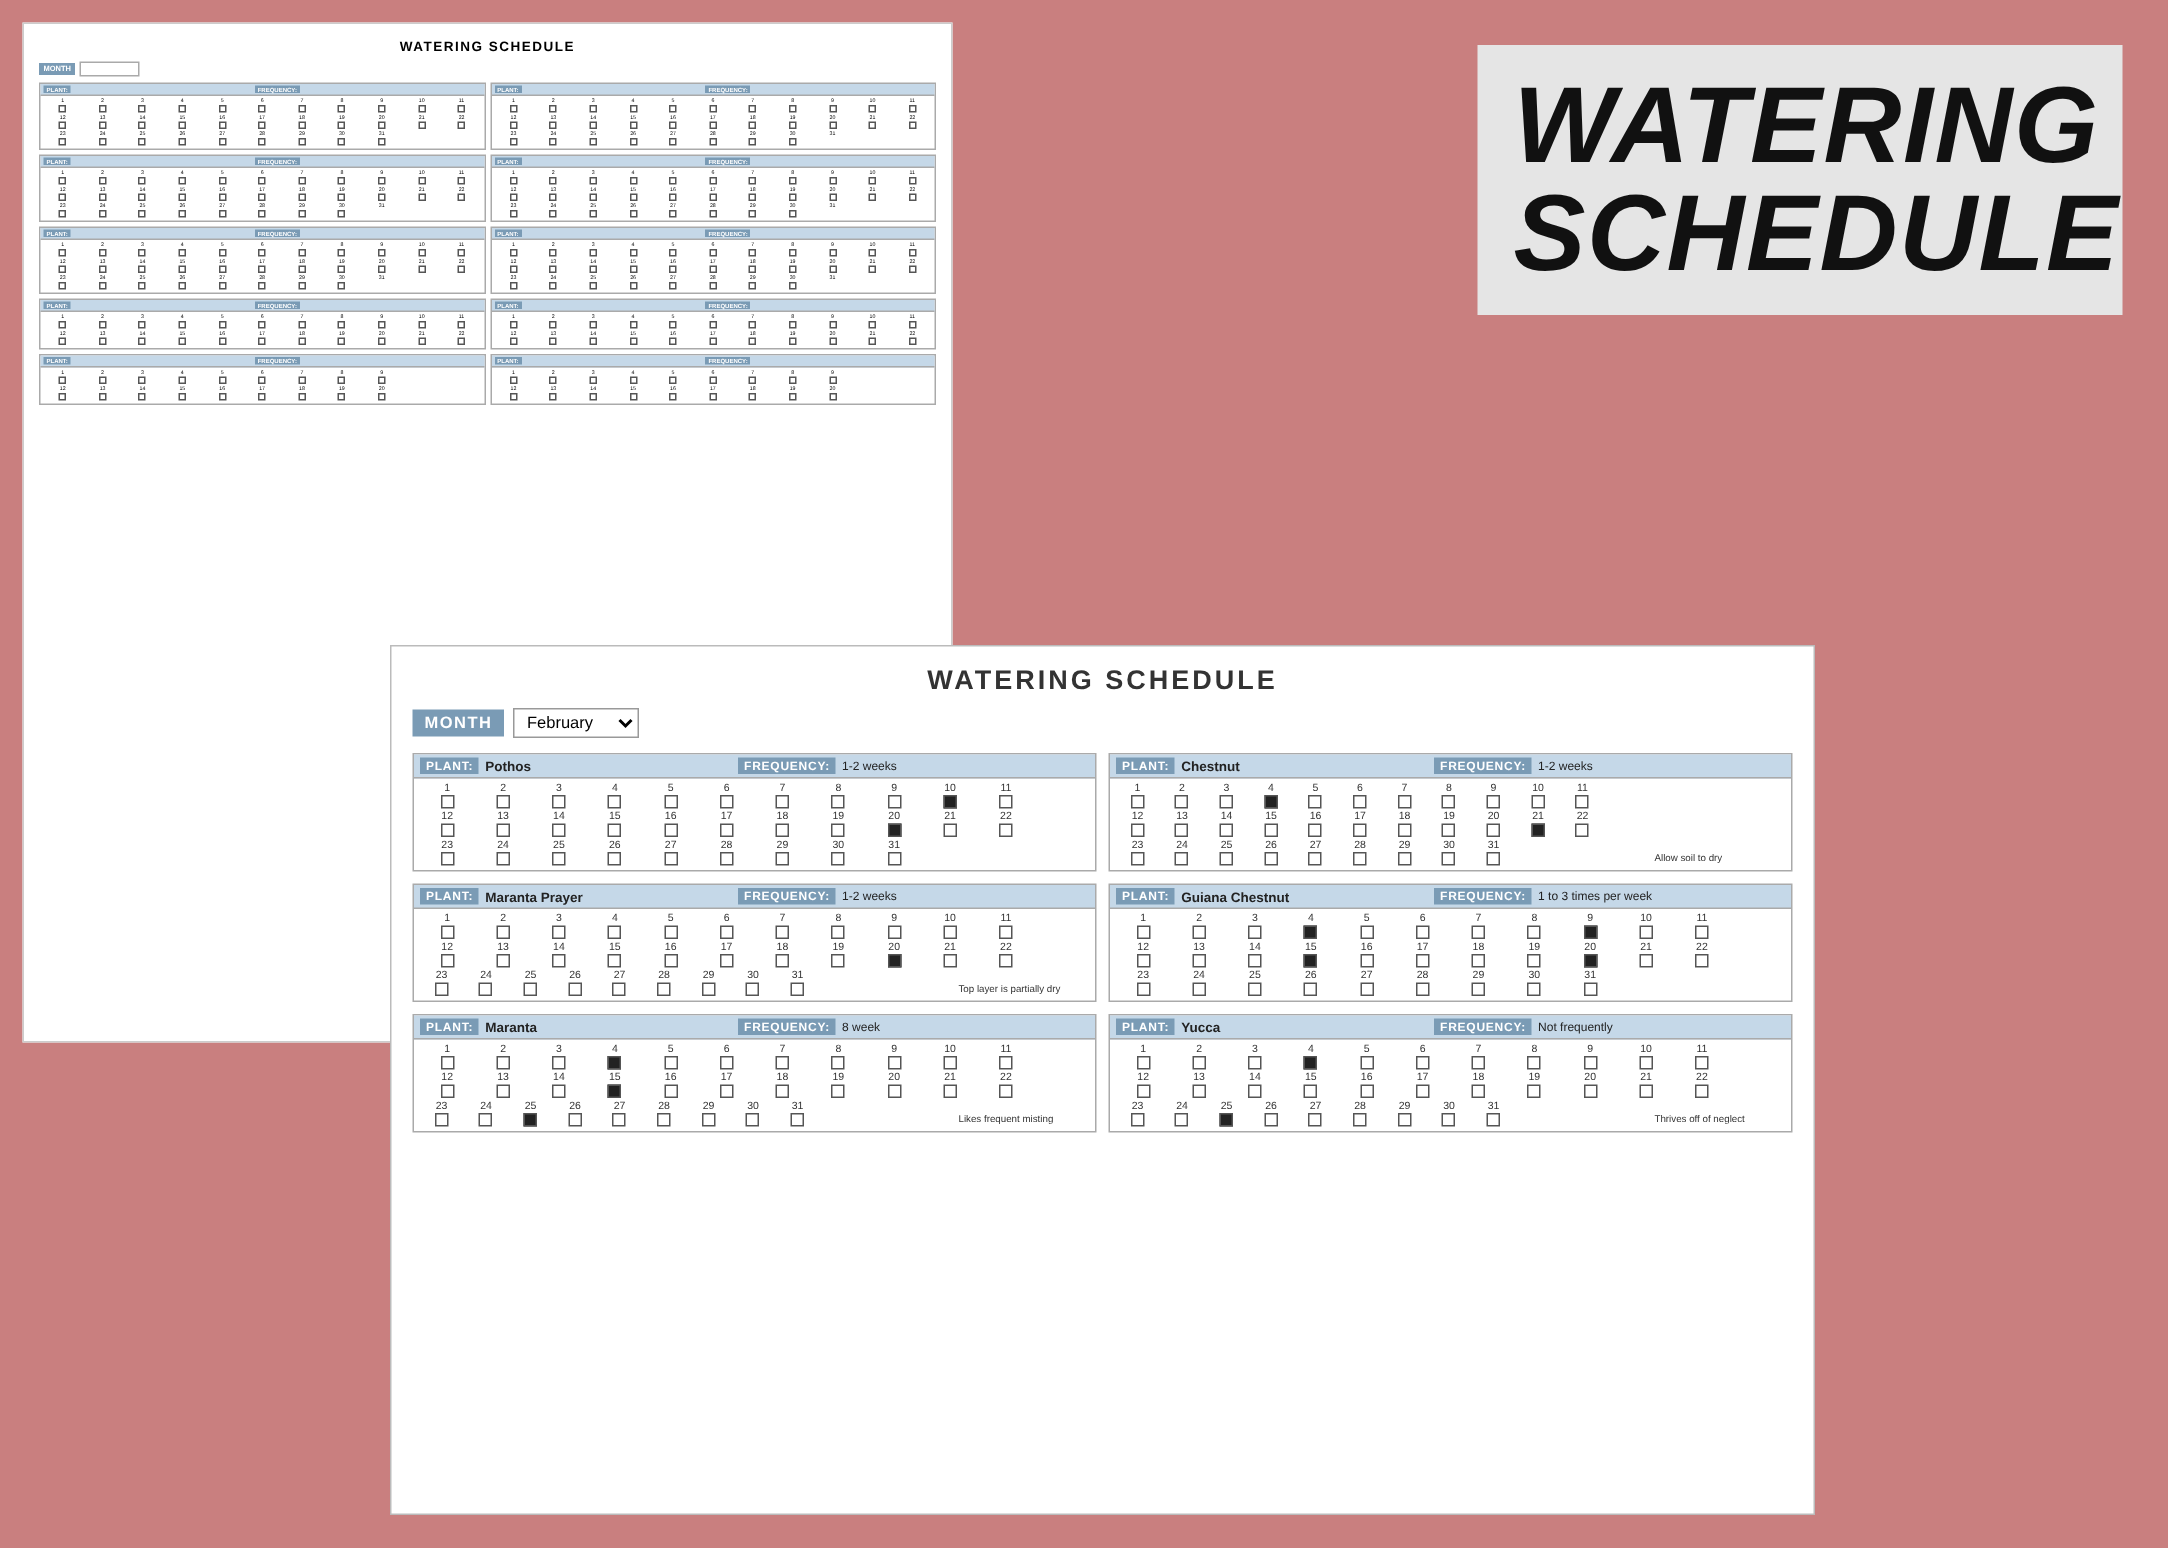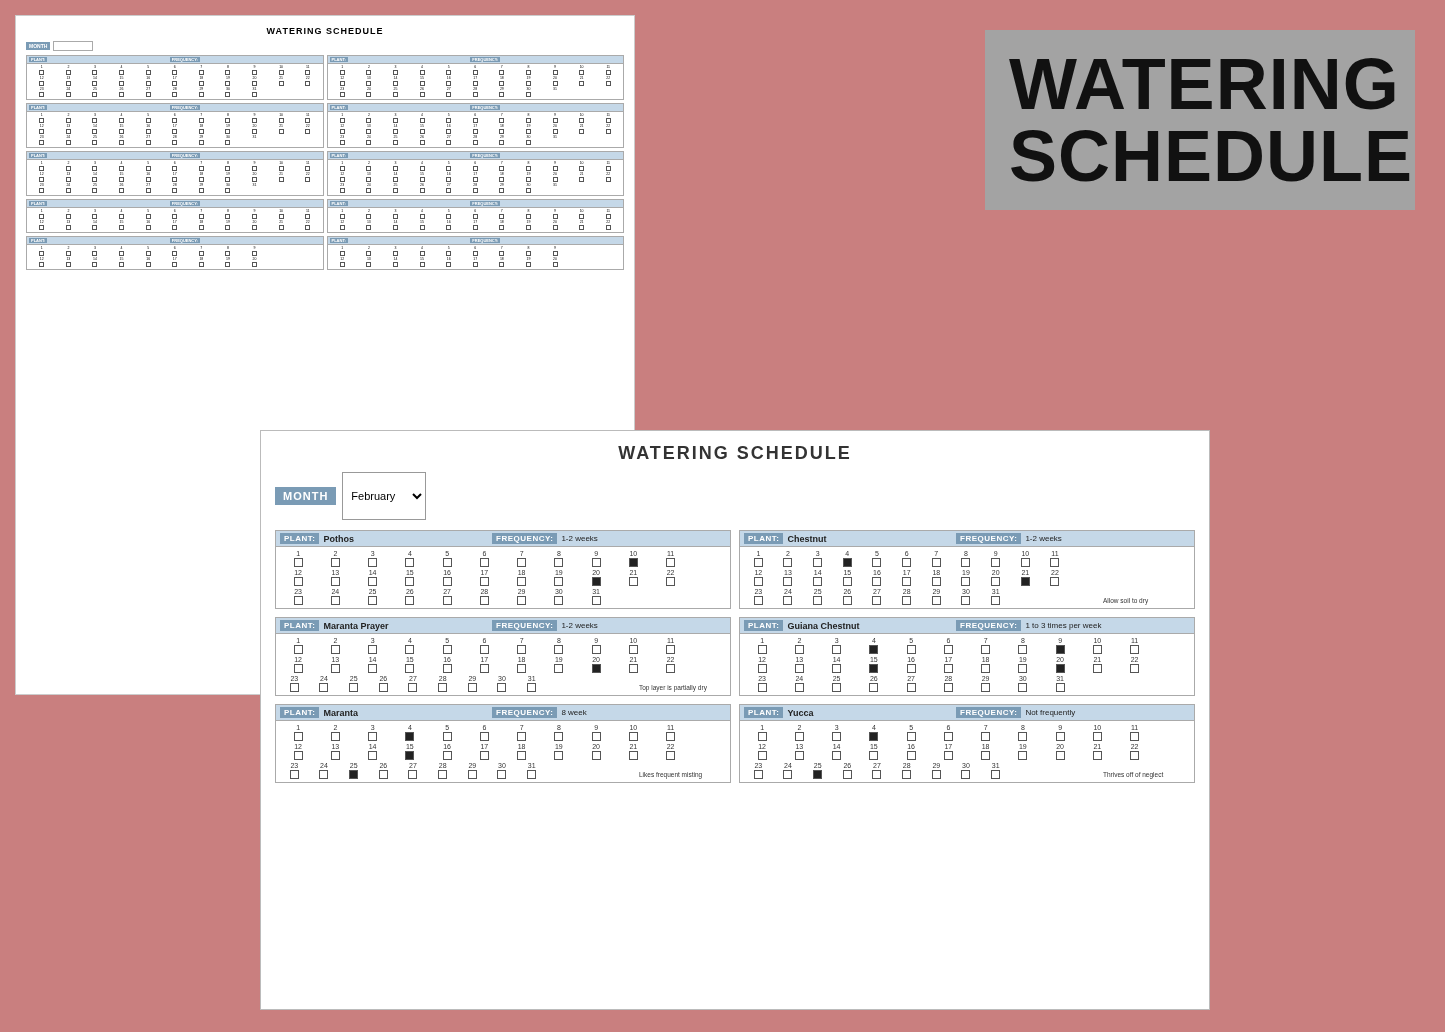--- a/index.html
+++ b/index.html
@@ -20,23 +20,24 @@
     }
 
     
     .right-panel {
       position: absolute;
       right: 30px;
       top: 30px;
       width: 430px;
     }
     .title-box {
-      background: #a3a3a3;
+      background: #e5e5e5;
       padding: 18px 24px;
       margin-bottom: 18px;
+      font-style: italic;
     }
     .title-box h1 {
       font-size: 72px;
       font-weight: 900;
       line-height: 1;
       color: #111;
       letter-spacing: 1px;
       text-transform: uppercase;
     }
     .subtitle-text {
@@ -93,21 +94,21 @@
     .month-label {
       background: #7a9bb5;
       color: white;
       font-size: 11px;
       font-weight: bold;
       padding: 3px 8px;
       letter-spacing: 1px;
     }
     .month-select {
       font-size: 11px;
-      padding: 16px 4px;
+      padding: 2px 4px;
       border: 1px solid #999;
       background: white;
     }
 
     
     .plants-grid {
       display: grid;
       grid-template-columns: 1fr 1fr;
       gap: 8px;
     }

